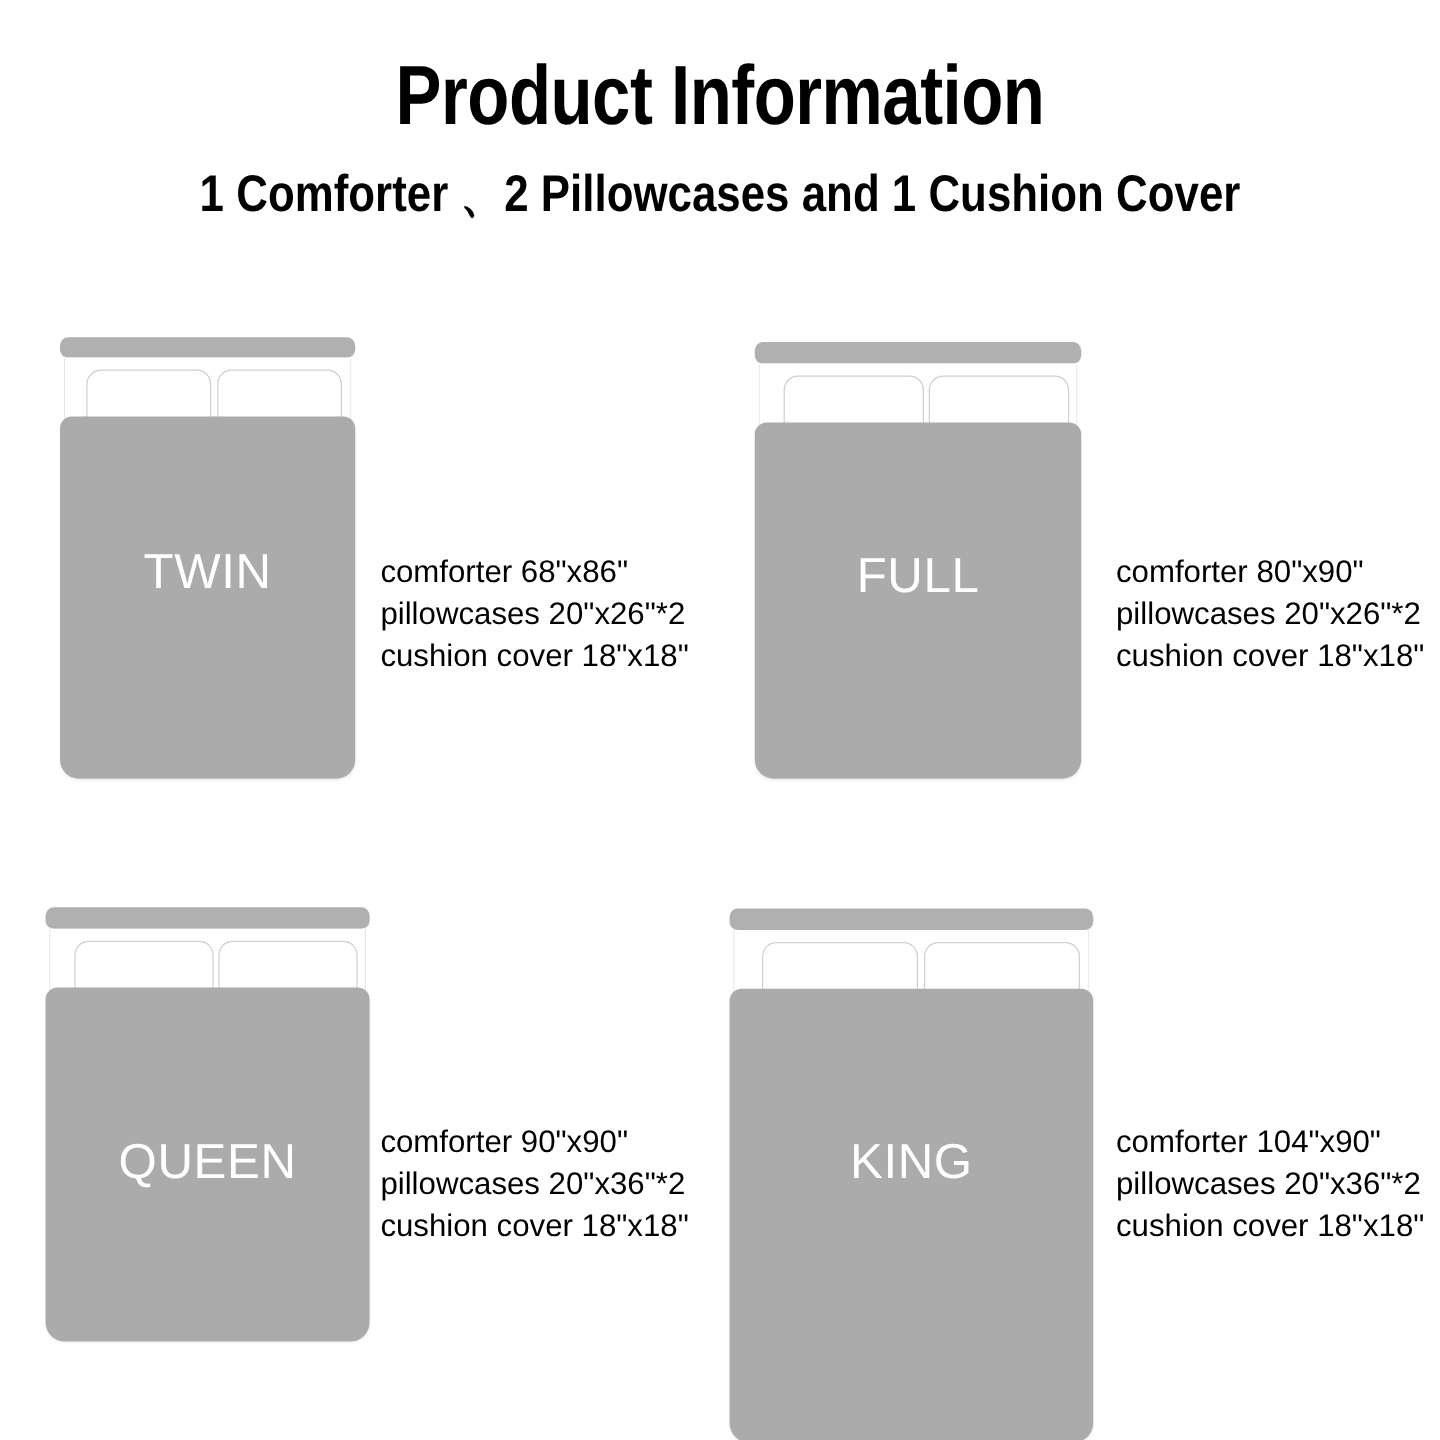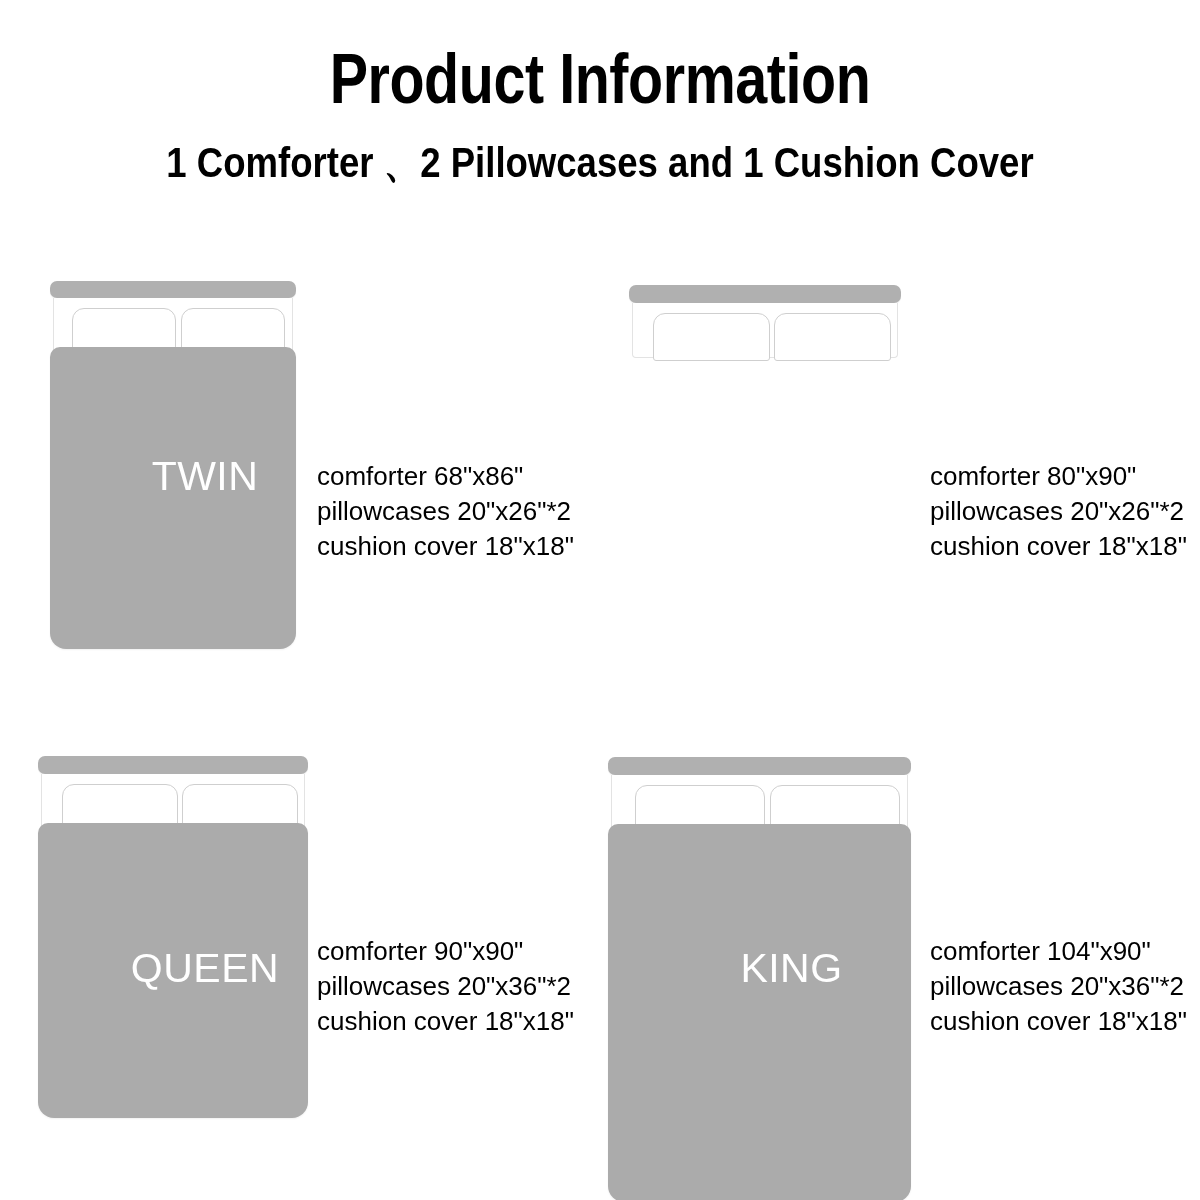--- a/index.html
+++ b/index.html
@@ -98,21 +98,20 @@
     left: 0;
     width: 100%;
     text-align: center;
     color: #ffffff;
     font-family: "Liberation Sans", sans-serif;
     font-weight: 400;
     font-size: 41px;
     line-height: 48px;
     letter-spacing: 0.5px;
     white-space: nowrap;
-    padding-left: 32px;
   }
 
   
   .specs {
     position: absolute;
     font-family: "Liberation Sans", sans-serif;
     font-weight: 400;
     font-size: 26px;
     line-height: 35px;
     color: #000000;
@@ -144,20 +143,23 @@
   <div>pillowcases 20"x26"*2</div>
   <div>cushion cover 18"x18"</div>
 </div>
 
 <div class="bed-block" style="left:629px; top:285px; width:272px; height:364px;">
   <div class="bed" style="width:272px; height:364px;">
     <div class="headboard" style="left:0px; top:0px; width:272px; height:18px;"></div>
     <div class="sheet" style="left:3px; top:18px; width:266px; height:55px;"></div>
     <div class="pillow" style="left:24px; top:28px; width:117px; height:48px;"></div>
     <div class="pillow" style="left:145px; top:28px; width:117px; height:48px;"></div>
+    <div class="comforter" style="left:0px; top:67px; width:272px; height:297px;">
+      <div class="bed-label" style="top:103px;">FULL</div>
+    </div>
   </div>
 </div>
 <div class="specs" style="left:930px; top:459px;">
   <div>comforter 80"x90"</div>
   <div>pillowcases 20"x26"*2</div>
   <div>cushion cover 18"x18"</div>
 </div>
 
 <div class="bed-block" style="left:38px; top:756px; width:270px; height:362px;">
   <div class="bed" style="width:284px; height:362px;">

